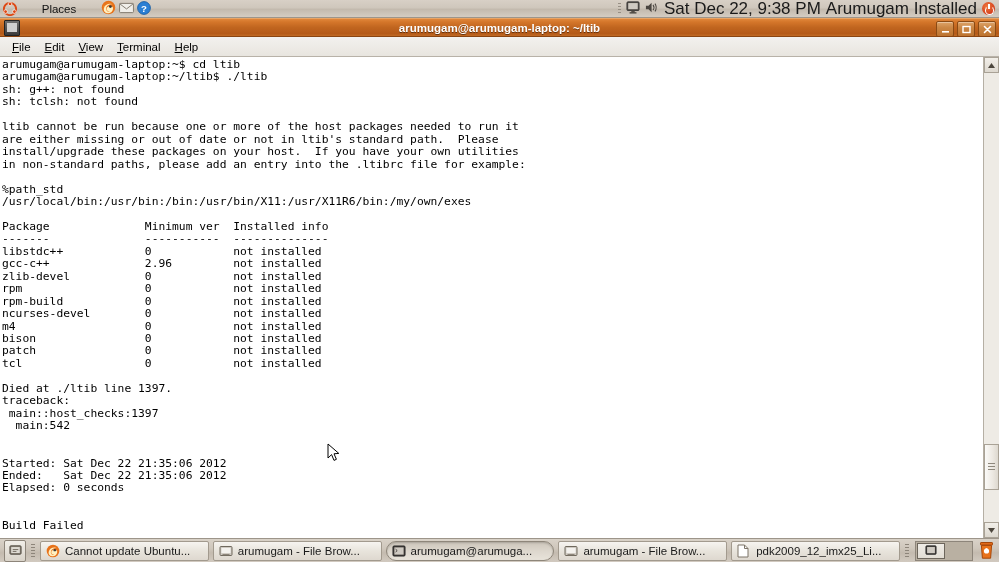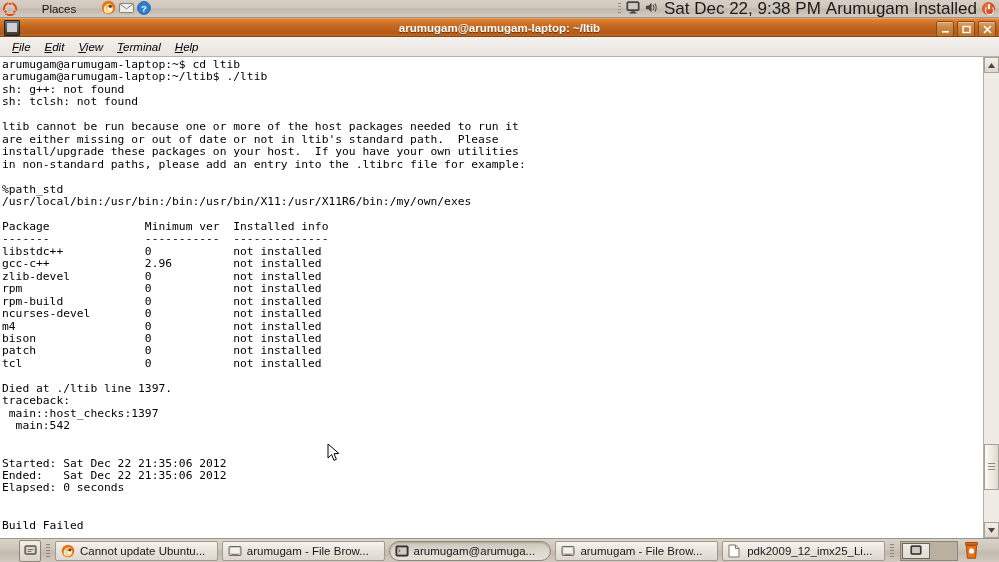--- a/index.html
+++ b/index.html
@@ -165,21 +165,20 @@
   #menubar {
     height: 20px;
     background: linear-gradient(to bottom, #f3f1ee, #e8e5df);
     border-bottom: 1px solid #b8b2a8;
     box-sizing: border-box;
     display: flex;
     align-items: center;
     padding-left: 5px;
     font-size: 11.5px;
     color: #000;
-    font-style: italic;
   }
   .menu-item {
     padding: 2px 7px;
     white-space: nowrap;
   }
   .menu-item .acc {
     text-decoration: underline;
   }
 
   
@@ -262,21 +261,21 @@
   
   #bottom-panel {
     position: absolute;
     left: 0; top: 538px;
     width: 999px; height: 24px;
     background: linear-gradient(to bottom, #d9d2c8 0%, #cfc7bc 40%, #c4bbaf 60%, #d2cac0 100%);
     border-top: 1px solid #9d958a;
     box-sizing: border-box;
     display: flex;
     align-items: center;
-    padding: 0 19px;
+    padding: 0 4px;
     gap: 3px;
   }
   .show-desktop {
     width: 20px; height: 20px;
     border: 1px solid #8d857a;
     background: linear-gradient(to bottom, #f1eee8, #d9d3c9);
     border-radius: 2px;
     display: flex; align-items: center; justify-content: center;
     flex: 0 0 auto;
   }

